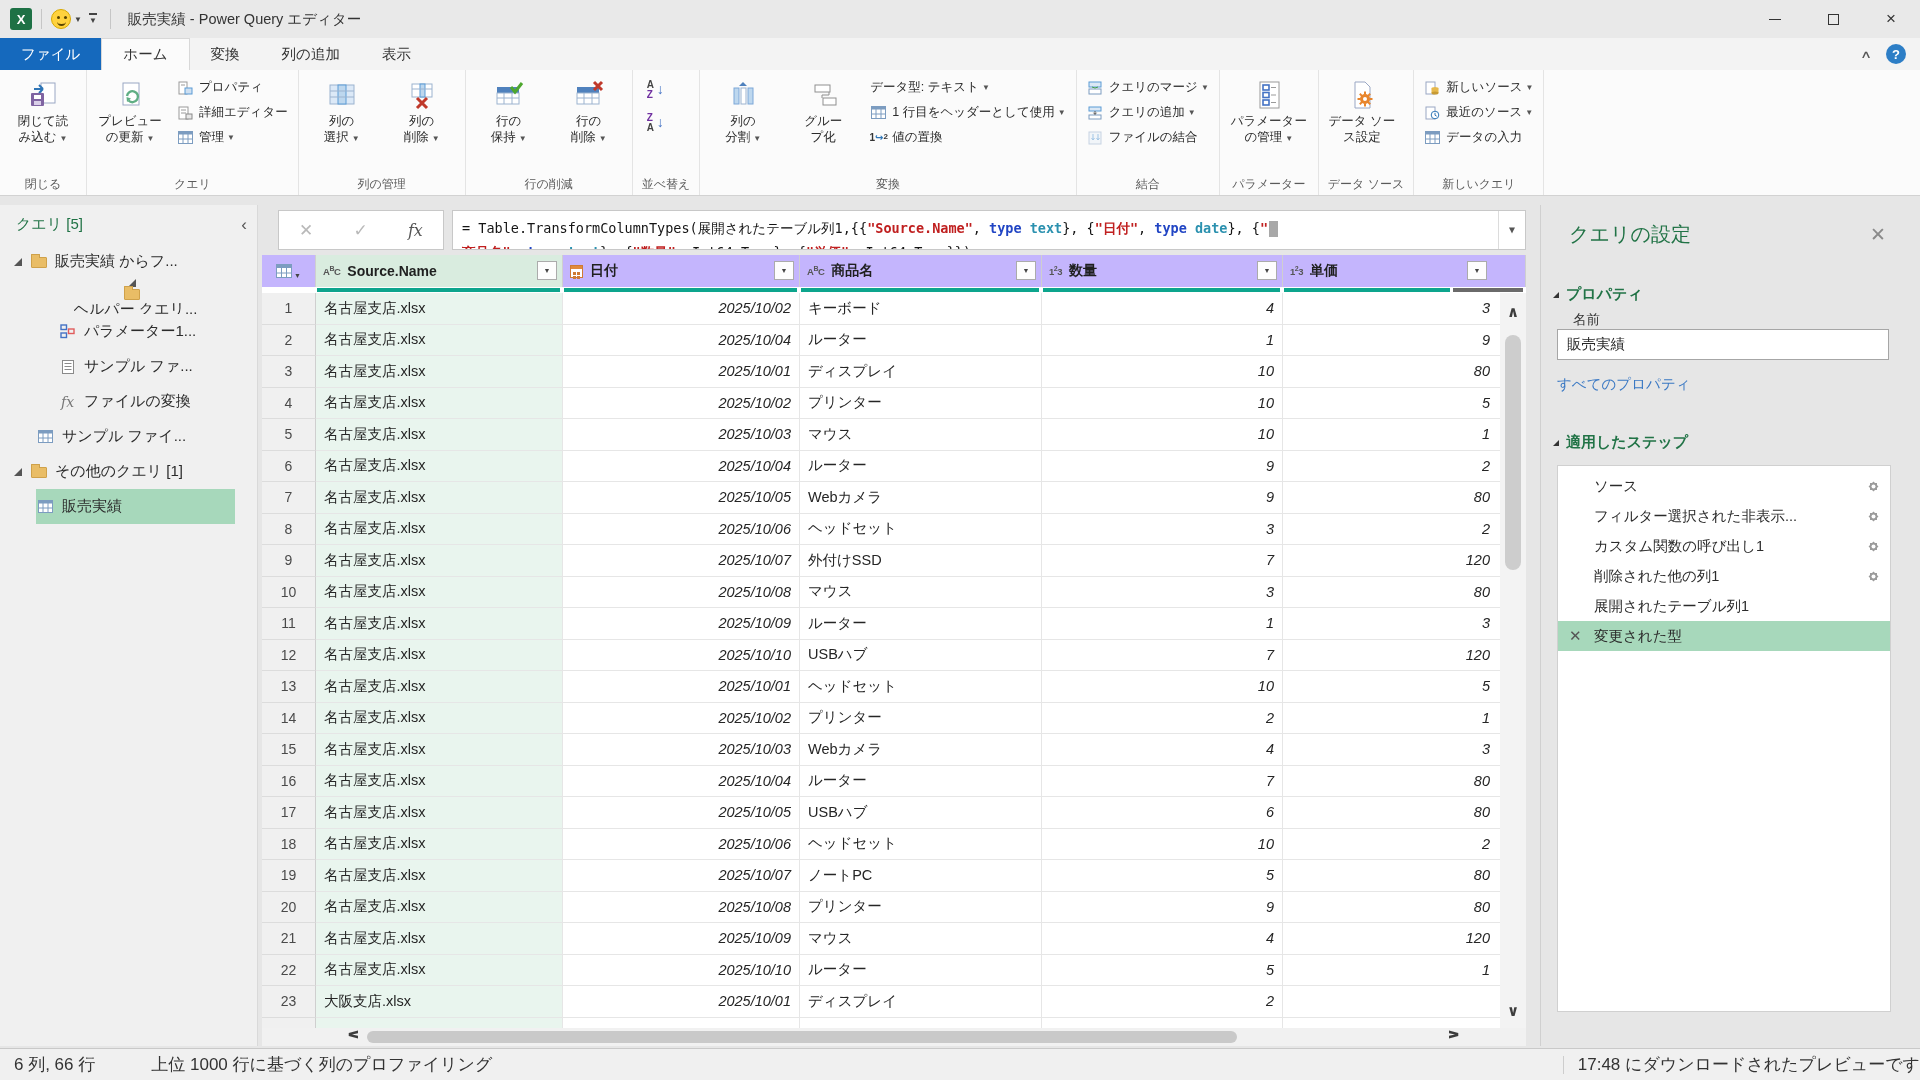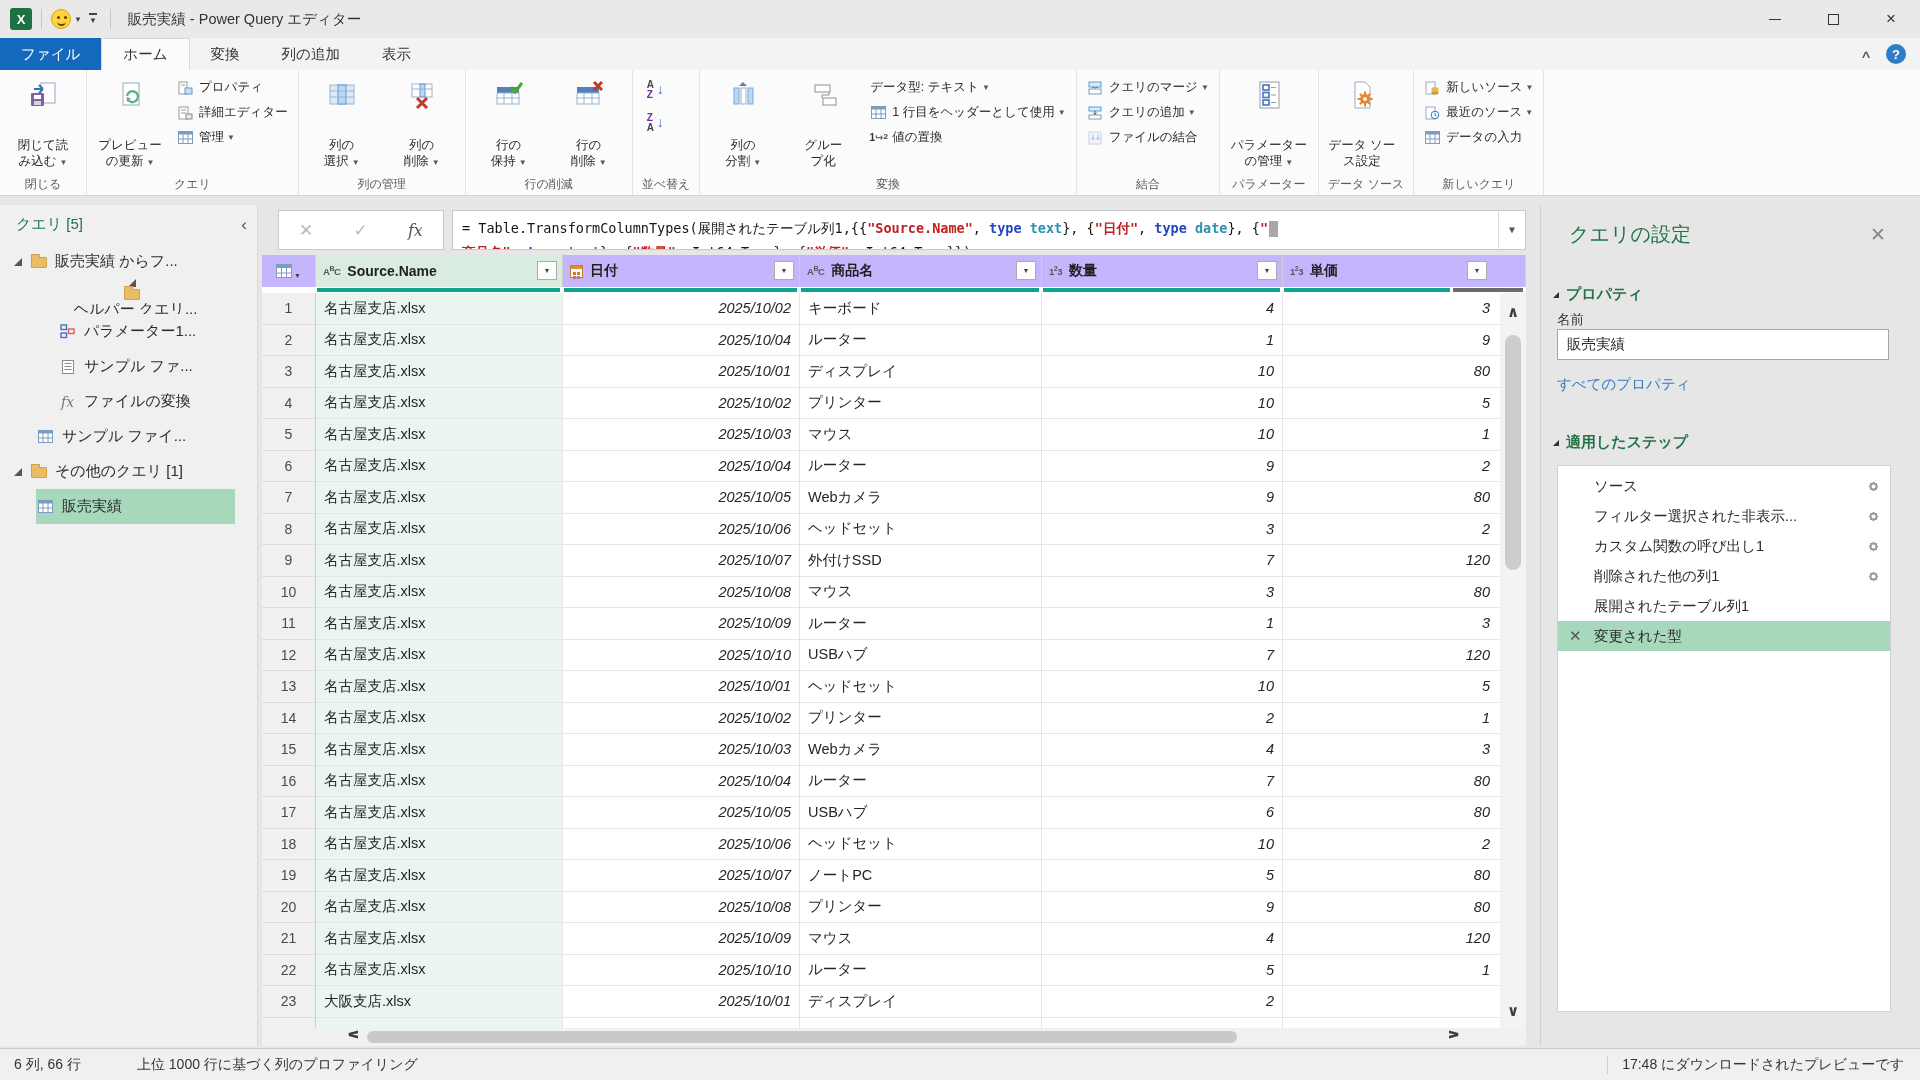--- a/index.html
+++ b/index.html
@@ -31,21 +31,21 @@
 .mright{margin-left:auto;display:flex;align-items:center;gap:16px;padding-right:14px;}
 .chev-up{color:#555;font-size:11px;transform:scaleX(1.5);}
 .helpbtn{width:20px;height:20px;border-radius:50%;background:#2d7ec6;color:#fff;font-size:13px;font-weight:bold;display:flex;align-items:center;justify-content:center;}
 
 
 .ribbon{position:absolute;top:70px;left:0;right:0;height:126px;background:#fbfbfb;border-bottom:1px solid #d2d2d2;display:flex;}
 .rgroup{display:flex;flex-direction:column;border-right:1px solid #e4e4e4;padding:2px 3px 0;}
 .rgcontent{flex:1;display:flex;align-items:flex-start;}
 .rglabel{height:19px;line-height:17px;text-align:center;font-size:12px;color:#5a5a5a;white-space:nowrap;padding:0 6px;}
 .rbtn{cursor:default;}
-.rbtn.big{width:80px;min-height:98px;display:flex;flex-direction:column;align-items:center;padding-top:5px;font-size:12.5px;text-align:center;line-height:1.3;color:#2b2b2b;gap:24px;}
+.rbtn.big{width:80px;min-height:98px;display:flex;flex-direction:column;align-items:center;padding-top:5px;font-size:12.5px;text-align:center;line-height:1.3;color:#2b2b2b;}
 .rbtn.big .ricon{height:36px;display:flex;align-items:center;}
 .smallstack{display:flex;flex-direction:column;padding-top:3px;}
 .rbtn.small{display:flex;align-items:center;height:25px;font-size:12.5px;padding:0 7px;white-space:nowrap;color:#2b2b2b;}
 .ricon16{width:17px;margin-right:5px;display:inline-flex;justify-content:center;font-size:9px;}
 .dd{font-size:8px;color:#555;margin-left:3px;}
 .disabled{color:#a6b0bd;}
 .sorticon{position:relative;width:24px;height:24px;display:inline-block;}
 .sorticon .sA{position:absolute;left:1px;top:0;font-size:10px;font-weight:bold;color:#444;}
 .sorticon .sZ{position:absolute;left:1px;top:10px;font-size:10px;font-weight:bold;color:#7030a0;}
 .sorticon .sArr{position:absolute;left:11px;top:2px;font-size:14px;color:#4472c4;}
@@ -116,35 +116,35 @@
 .h-right{left:1186px;transform:rotate(90deg);}
 
 
 .settings{position:absolute;left:1540px;top:205px;right:0;bottom:34px;background:#e6e6e6;border-left:1px solid #d0d0d0;}
 .qs-title{position:absolute;left:28px;top:16px;font-size:20px;color:#217346;}
 .qs-close{position:absolute;right:34px;top:18px;color:#8a8a8a;font-size:19px;}
 .qs-sec{position:absolute;left:12px;display:flex;align-items:center;gap:7px;color:#217346;font-weight:bold;font-size:15px;}
 .sec-props{top:80px;}
 .sec-steps{top:228px;}
 .qs-expander{width:0;height:0;border-left:6px solid transparent;border-bottom:6px solid #333;}
-.qs-namelabel{position:absolute;left:16px;top:106px;font-size:13.5px;color:#333;}
+.qs-namelabel{position:absolute;left:32px;top:106px;font-size:13.5px;color:#333;}
 .qs-input{position:absolute;left:16px;top:124px;width:332px;height:31px;background:#fff;border:1px solid #a6a6a6;font-size:14.5px;padding:0 9px;display:flex;align-items:center;}
 .qs-link{position:absolute;left:16px;top:170px;color:#3b79c4;font-size:14.5px;}
 .steps-box{position:absolute;left:16px;top:260px;width:334px;bottom:34px;background:#fff;border:1px solid #d0d0d0;overflow:hidden;padding-top:5px;}
 .step{display:flex;align-items:center;height:30px;padding-left:36px;position:relative;font-size:14.5px;color:#2b2b2b;}
 .step.selected{background:#a7d8bb;}
 .stepx{position:absolute;left:11px;color:#555;font-weight:bold;font-size:15px;}
 .gear{position:absolute;right:10px;display:inline-flex;}
 
 
-.statusbar{position:absolute;left:0;right:0;bottom:0;height:32px;background:#f0f0f0;border-top:1px solid #c9c9c9;display:flex;align-items:center;font-size:14px;color:#333;}
+.statusbar{position:absolute;left:0;right:0;bottom:0;height:32px;background:#f0f0f0;border-top:1px solid #c9c9c9;display:flex;align-items:center;font-size:17px;color:#333;}
 .sb1{margin-left:14px;}
 .sb2{margin-left:56px;}
 .sbdiv{margin-left:auto;width:1px;height:18px;background:#cdcdcd;}
-.sb3{margin-left:14px;margin-right:16px;}
+.sb3{margin-left:14px;}
 </style>
 </head>
 <body>
 
 <div class="titlebar">
   <span class="xlicon">X</span>
   <span class="tsep"></span>
   <span class="smiley"></span>
   <span class="dd-sm">▼</span>
   <span class="qat2">▼</span>

